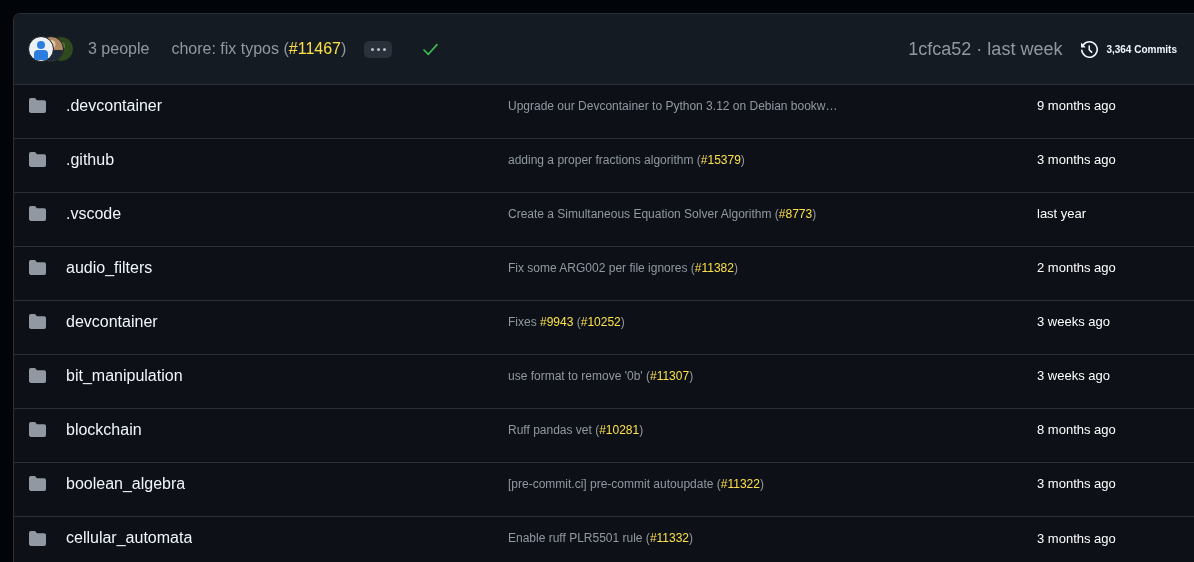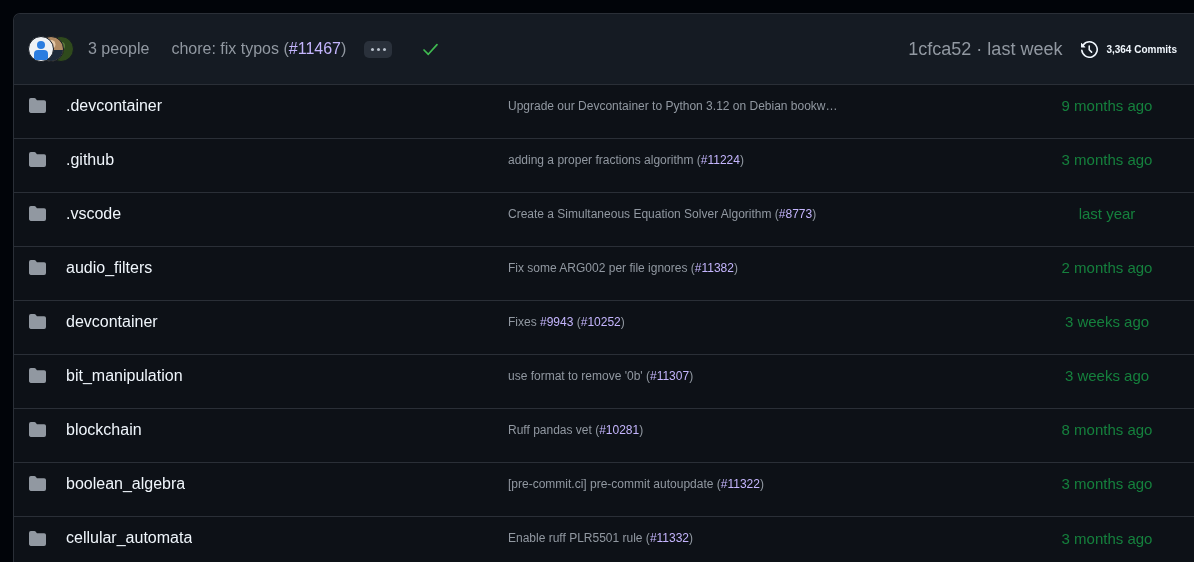--- a/index.html
+++ b/index.html
@@ -139,21 +139,21 @@
     margin-left: 22px;
     font-size: 16px;
     color: #9198a1;
     white-space: nowrap;
     overflow: hidden;
     text-overflow: ellipsis;
   }
 
   .commit-message a,
   .pr-link {
-    color: #c4b5fd;
+    color: #fde047;
     text-decoration: none;
   }
 
   
   .ellipsis-btn {
     margin-left: 18px;
     flex: 0 0 auto;
     width: 28px;
     height: 17px;
     border-radius: 5px;
@@ -245,23 +245,23 @@
   }
 
   .row-commit .abbrev {
     border-bottom: 1px dotted #6e7681;
     cursor: help;
   }
 
   .row-time {
     flex: 0 0 auto;
     width: 140px;
-    text-align: center;
-    font-size: 15px;
-    color: #15803d;
+    text-align: left;
+    font-size: 13px;
+    color: #ffffff;
     white-space: nowrap;
   }
 </style>
 </head>
 <body>
 
 <div id="app">
   <div class="repo-panel">
 
     <div class="commit-header">
@@ -320,21 +320,21 @@
         </div>
         <div class="file-row">
           <div class="row-name">
             <span class="folder-icon">
               <svg width="17" height="17" viewBox="0 0 16 16" aria-hidden="true">
                 <path fill="#9198a1" d="M1.75 1A1.75 1.75 0 0 0 0 2.75v10.5C0 14.216.784 15 1.75 15h12.5A1.75 1.75 0 0 0 16 13.25v-8.5A1.75 1.75 0 0 0 14.25 3H7.5a.25.25 0 0 1-.2-.1l-.9-1.2C6.07 1.26 5.55 1 5 1H1.75Z"></path>
               </svg>
             </span>
             <span class="row-name-label">.github</span>
           </div>
-          <div class="row-commit"><span>adding a proper fractions algorithm (</span><span class="pr-link">#11224</span><span>)</span></div>
+          <div class="row-commit"><span>adding a proper fractions algorithm (</span><span class="pr-link">#15379</span><span>)</span></div>
           <div class="row-time">3 months ago</div>
         </div>
         <div class="file-row">
           <div class="row-name">
             <span class="folder-icon">
               <svg width="17" height="17" viewBox="0 0 16 16" aria-hidden="true">
                 <path fill="#9198a1" d="M1.75 1A1.75 1.75 0 0 0 0 2.75v10.5C0 14.216.784 15 1.75 15h12.5A1.75 1.75 0 0 0 16 13.25v-8.5A1.75 1.75 0 0 0 14.25 3H7.5a.25.25 0 0 1-.2-.1l-.9-1.2C6.07 1.26 5.55 1 5 1H1.75Z"></path>
               </svg>
             </span>
             <span class="row-name-label">.vscode</span>

